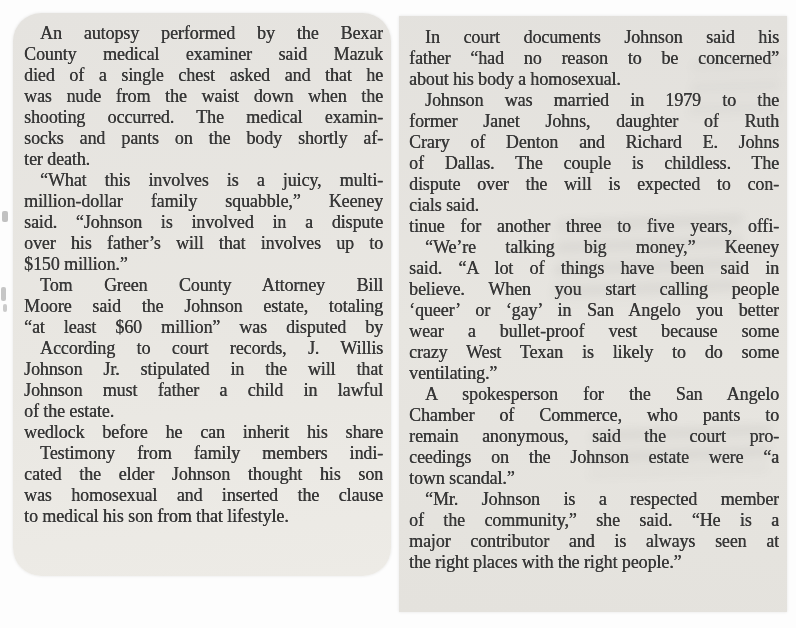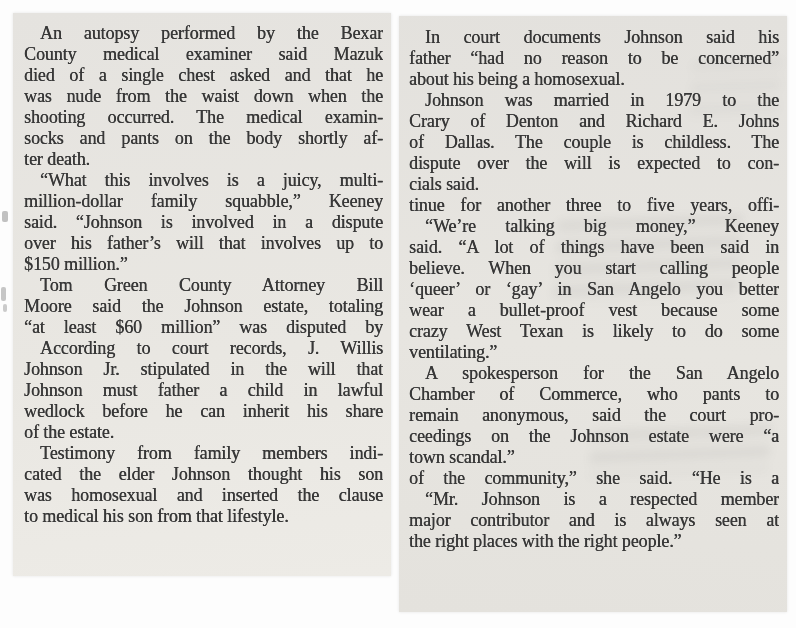--- a/index.html
+++ b/index.html
@@ -24,20 +24,21 @@
     text-shadow: 0.3px 0 0 currentColor;
     box-shadow: 0 0 3px rgba(0,0,0,0.10);
   }
   #left-clipping {
     left: 13px;
     top: 13px;
     width: 378px;
     height: 563px;
     padding: 10px 8px 0 11px;
     background: linear-gradient(175deg, var(--paper-left, #e5e3df) 0%, #e9e7e2 60%, #edebe6 100%);
+    border-radius: 28px;
   }
   #right-clipping {
     left: 399px;
     top: 16px;
     width: 388px;
     height: 596px;
     padding: 11px 8px 12px 10px;
     background: linear-gradient(185deg, var(--paper-right, #e3e1dd) 0%, #e7e5e0 55%, #e4e2dd 100%);
   }
   .para {
@@ -103,38 +104,39 @@
     </div>
     <div class="para">
       <div class="line first">Tom Green County Attorney Bill</div>
       <div class="line">Moore said the Johnson estate, totaling</div>
       <div class="line">“at least $60 million” was disputed by</div>
     </div>
     <div class="para">
       <div class="line first">According to court records, J. Willis</div>
       <div class="line">Johnson Jr. stipulated in the will that</div>
       <div class="line">Johnson must father a child in lawful</div>
+      <div class="line last">of the estate.</div>
       <div class="line">wedlock before he can inherit his share</div>
-      <div class="line last">of the estate.</div>
     </div>
     <div class="para">
       <div class="line first">Testimony from family members indi-</div>
       <div class="line">cated the elder Johnson thought his son</div>
       <div class="line">was homosexual and inserted the clause</div>
       <div class="line last">to medical his son from that lifestyle.</div>
     </div>
   </div>
 <div id="right-clipping" class="clipping">
     <div class="para">
       <div class="line first">In court documents Johnson said his</div>
       <div class="line">father “had no reason to be concerned”</div>
-      <div class="line last">about his being a homosexual.</div>
+      <div class="line last">about his body a homosexual.</div>
     </div>
     <div class="para">
       <div class="line first">Johnson was married in 1979 to the</div>
+      <div class="line">former Janet Johns, daughter of Ruth</div>
       <div class="line">Crary of Denton and Richard E. Johns</div>
       <div class="line">of Dallas. The couple is childless. The</div>
       <div class="line">dispute over the will is expected to con-</div>
       <div class="line last">cials said.</div>
       <div class="line">tinue for another three to five years, offi-</div>
     </div>
     <div class="para">
       <div class="line first">“We’re talking big money,” Keeney</div>
       <div class="line">said. “A lot of things have been said in</div>
       <div class="line">believe. When you start calling people</div>
@@ -144,22 +146,22 @@
       <div class="line last">ventilating.”</div>
     </div>
     <div class="para">
       <div class="line first">A spokesperson for the San Angelo</div>
       <div class="line">Chamber of Commerce, who pants to</div>
       <div class="line">remain anonymous, said the court pro-</div>
       <div class="line">ceedings on the Johnson estate were “a</div>
       <div class="line last">town scandal.”</div>
     </div>
     <div class="para">
+      <div class="line first">“Mr. Johnson is a respected member</div>
       <div class="line">of the community,” she said. “He is a</div>
-      <div class="line first">“Mr. Johnson is a respected member</div>
       <div class="line">major contributor and is always seen at</div>
       <div class="line last">the right places with the right people.”</div>
     </div>
   </div>
 
 <div id="smudge-1" class="smudge"></div>
 <div id="smudge-2" class="smudge"></div>
 <div id="smudge-3" class="smudge"></div>
 
 <div id="speck-1" class="speck"></div>

